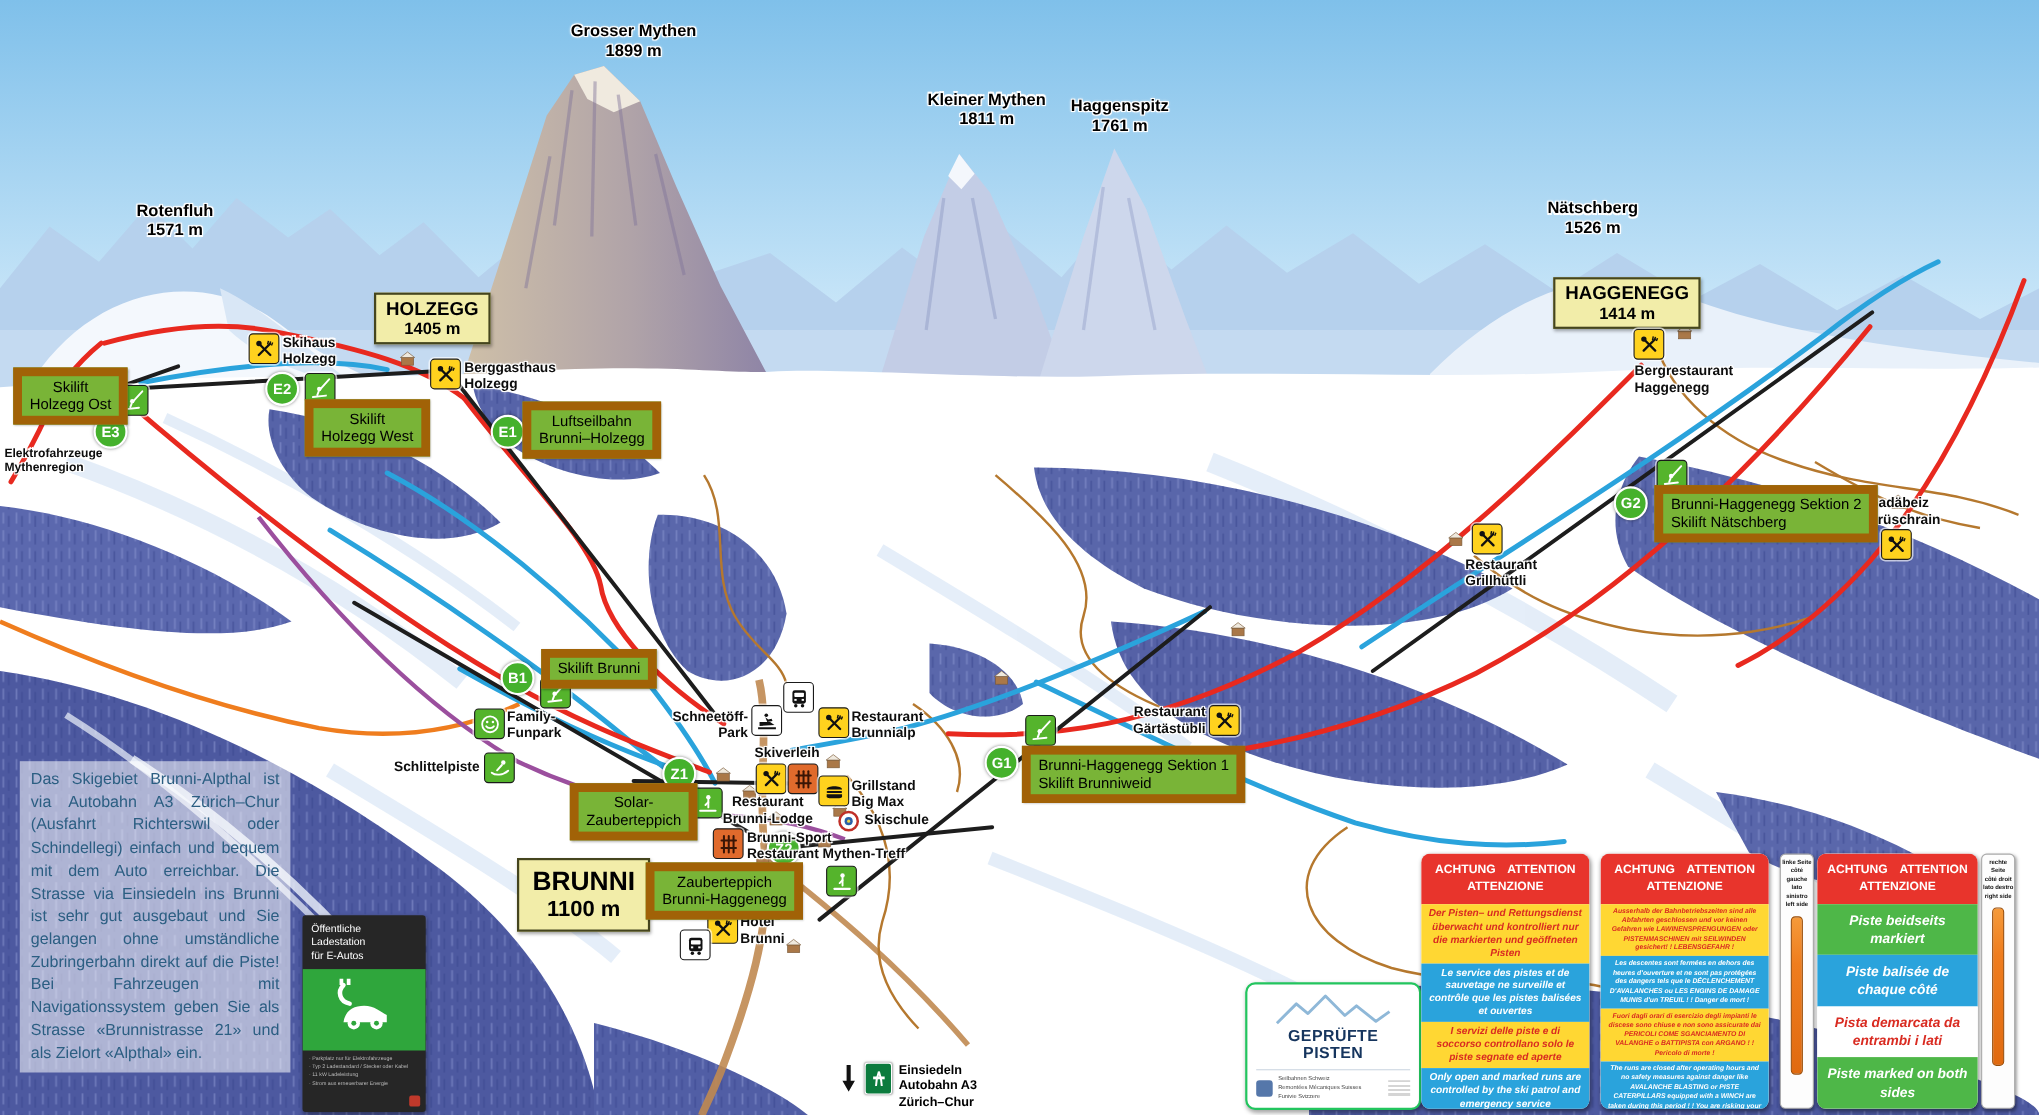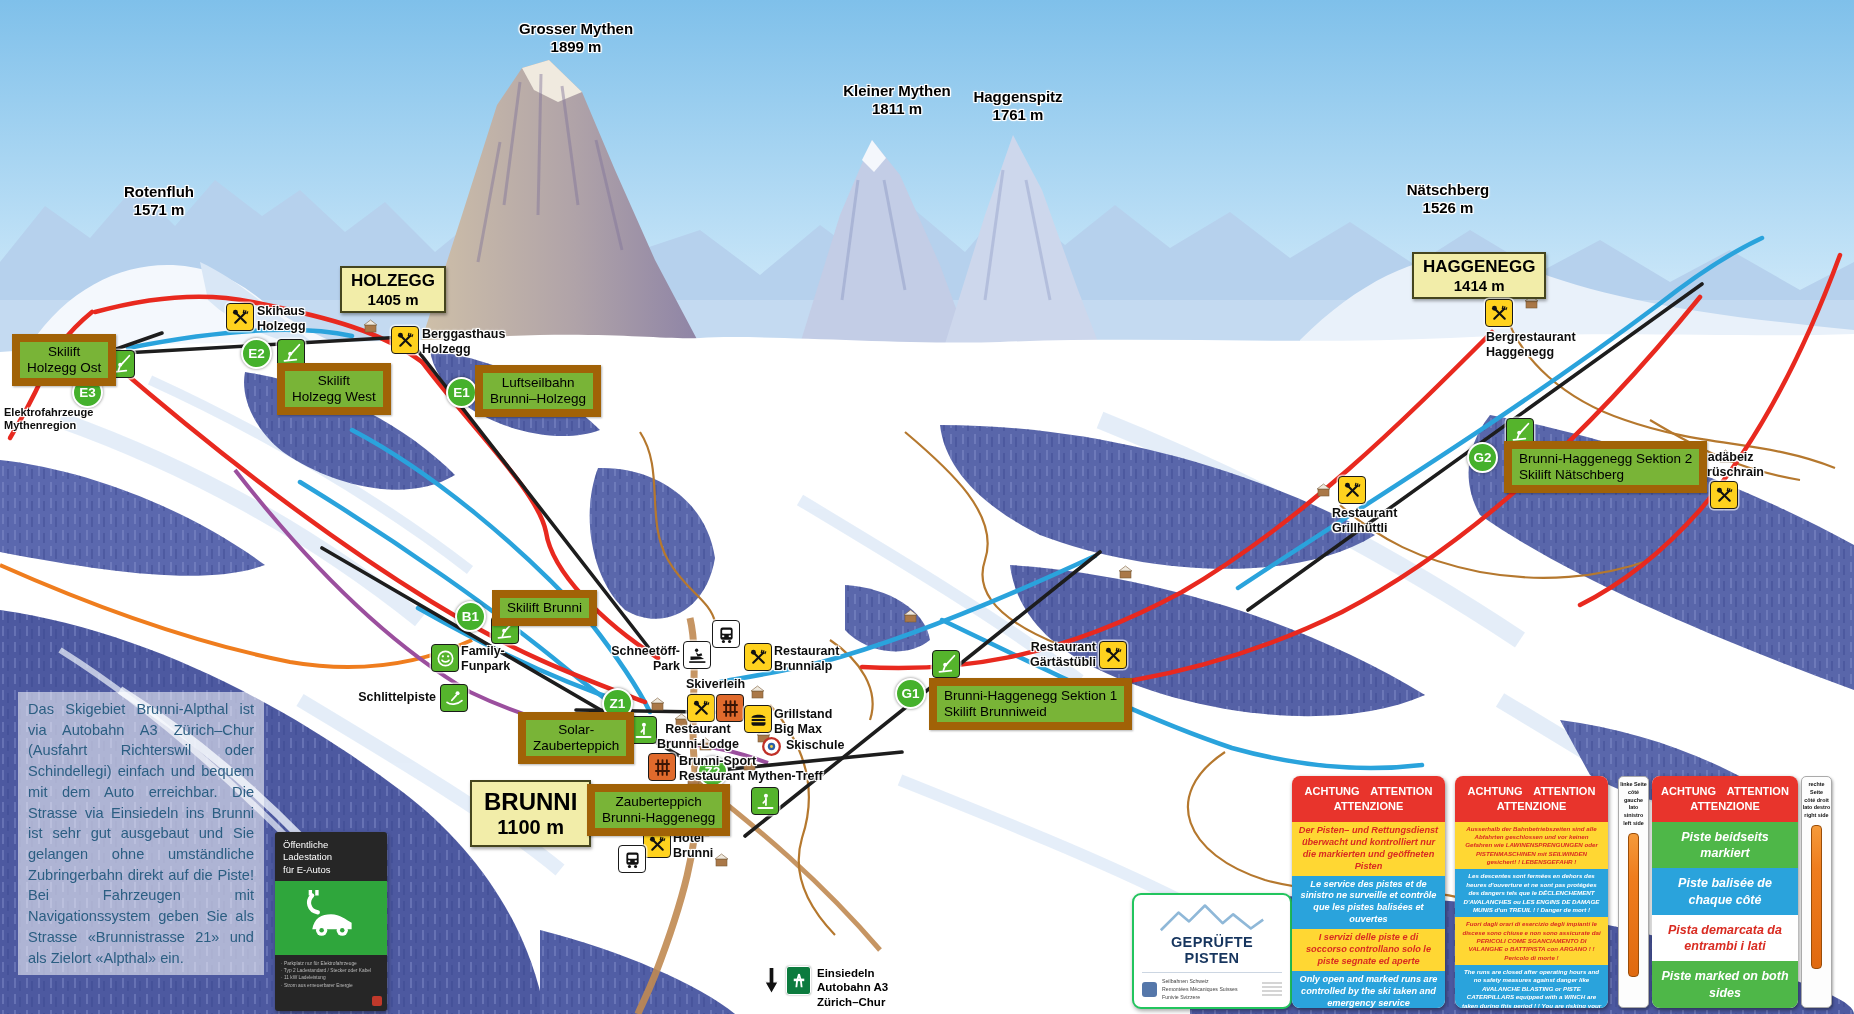--- a/index.html
+++ b/index.html
@@ -433,21 +433,21 @@
   </div>
   <div class="abs station" style="left:1412px;top:252px">
     <span>HAGGENEGG</span>
     <small>1414 m</small>
   </div>
   <div class="abs station big" style="left:470px;top:780px">
     <span>BRUNNI</span>
     <small>1100 m</small>
   </div>
 
-  <div class="abs badge" style="left:72px;top:377px">E3</div>
+  <div class="abs badge" style="left:85px;top:377px">E3</div>
   <div class="abs badge" style="left:241px;top:338px">E2</div>
   <div class="abs badge" style="left:446px;top:377px">E1</div>
   <div class="abs badge" style="left:455px;top:601px">B1</div>
   <div class="abs badge" style="left:895px;top:678px">G1</div>
   <div class="abs badge" style="left:1467px;top:442px">G2</div>
   <div class="abs badge" style="left:602px;top:688px">Z1</div>
   <div class="abs badge" style="left:697px;top:756px">Z2</div>
 
   <div class="abs icon green" style="left:107px;top:350px">
       <svg>
@@ -668,23 +668,23 @@
 Remontées Mécaniques Suisses
 Funivie Svizzere</div>
       <div class="cmark"></div>
     </div>
   </div>
 
   <div class="abs warn w1" style="left:1292px;top:776px">
     <div class="whead pre">ACHTUNG ATTENTION
 ATTENZIONE</div>
     <div class="sec yellow">Der Pisten– und Rettungsdienst überwacht und kontrolliert nur die markierten und geöffneten Pisten</div>
-    <div class="sec blue">Le service des pistes et de sinistro ne surveille et contrôle que les pistes balisées et ouvertes</div>
+    <div class="sec blue">Le service des pistes et de sauvetage ne surveille et contrôle que les pistes balisées et ouvertes</div>
     <div class="sec yellow">I servizi delle piste e di soccorso controllano solo le piste segnate ed aperte</div>
-    <div class="sec blue">Only open and marked runs are controlled by the ski taken and emergency service</div>
+    <div class="sec blue">Only open and marked runs are controlled by the ski patrol and emergency service</div>
   </div>
 
   <div class="abs warn w2" style="left:1455px;top:776px">
     <div class="whead pre">ACHTUNG ATTENTION
 ATTENZIONE</div>
     <div class="sec yellow">Ausserhalb der Bahnbetriebszeiten sind alle Abfahrten geschlossen und vor keinen Gefahren wie LAWINENSPRENGUNGEN oder PISTENMASCHINEN mit SEILWINDEN gesichert! ! LEBENSGEFAHR !</div>
     <div class="sec blue">Les descentes sont fermées en dehors des heures d'ouverture et ne sont pas protégées des dangers tels que le DÉCLENCHEMENT D'AVALANCHES ou LES ENGINS DE DAMAGE MUNIS d'un TREUIL ! ! Danger de mort !</div>
     <div class="sec yellow">Fuori dagli orari di esercizio degli impianti le discese sono chiuse e non sono assicurate dai PERICOLI COME SGANCIAMENTO DI VALANGHE o BATTIPISTA con ARGANO ! ! Pericolo di morte !</div>
     <div class="sec blue">The runs are closed after operating hours and no safety measures against danger like AVALANCHE BLASTING or PISTE CATERPILLARS equipped with a WINCH are taken during this period ! ! You are risking your life !</div>
   </div>

